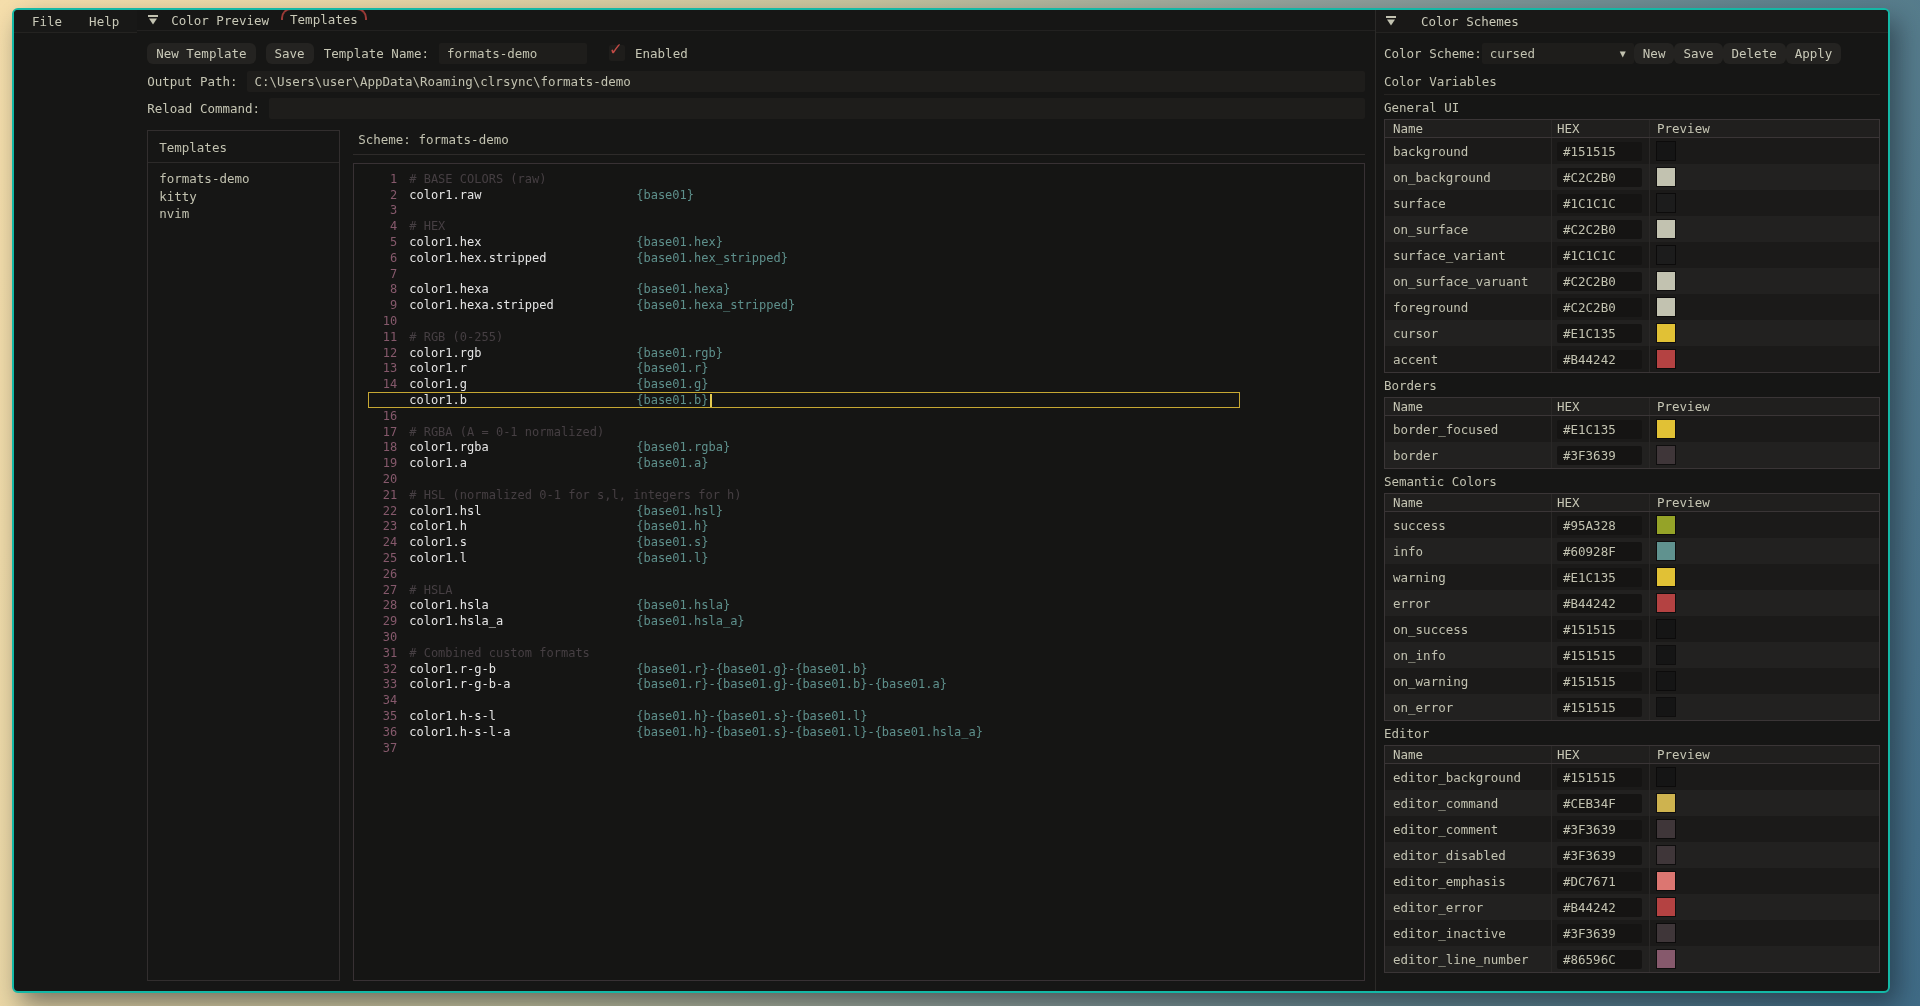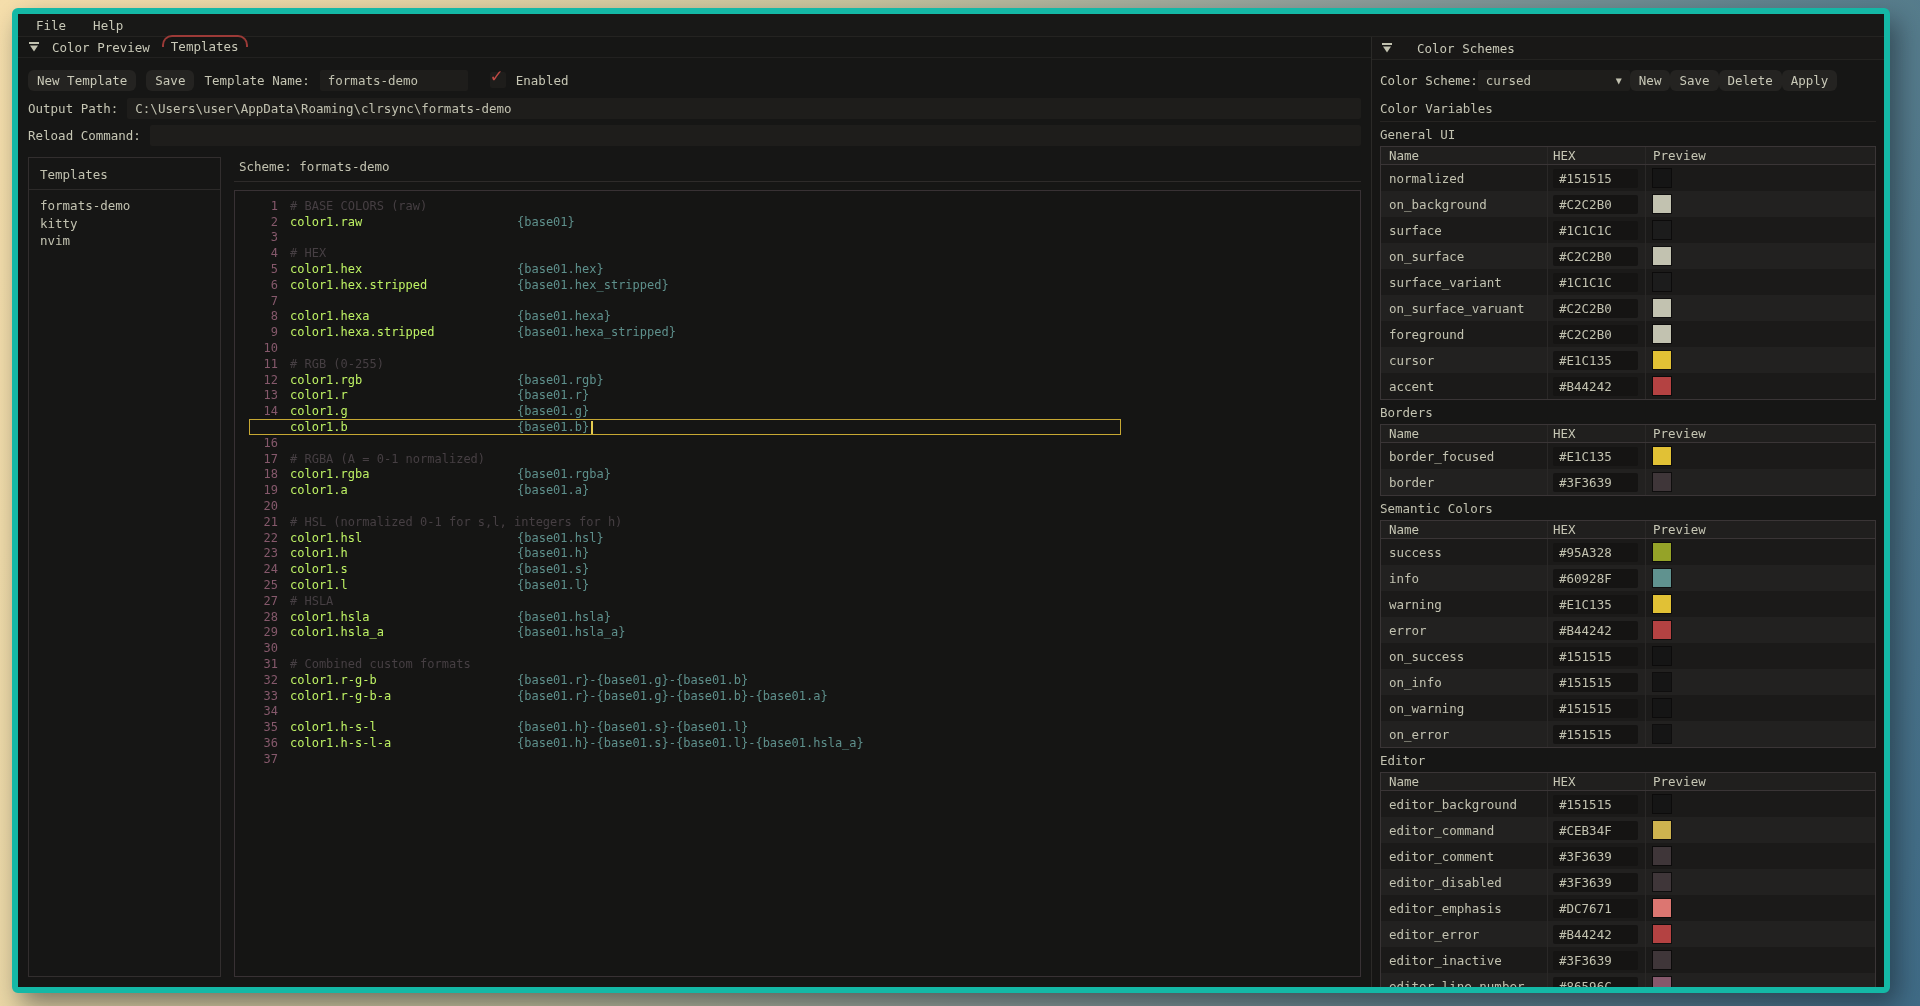--- a/index.html
+++ b/index.html
@@ -4,23 +4,23 @@
 <style>
   *{box-sizing:border-box;margin:0;padding:0}
   html,body{width:1920px;height:1006px;overflow:hidden}
   body{
     font-family:"DejaVu Sans Mono","Liberation Mono",monospace;
     font-size:12.5px;color:#C2C2B0;
     background:linear-gradient(108deg,#F6DFAC 0%,#EAD7A6 16%,#C9C59E 38%,#92A19B 58%,#62858F 78%,#406C87 100%);
   }
   .window{
     position:absolute;left:12px;top:8px;right:30px;bottom:13px;
-    background:#161615;border:6px solid #14b8a6;border-radius:6px;
+    background:#161615;border:2px solid #14b8a6;border-radius:6px;
     box-shadow:8px 12px 26px rgba(15,25,35,.5);
-    display:flex;flex-direction:column;overflow:hidden;
+    display:flex;flex-direction:row;overflow:hidden;
   }
   
   .menubar{height:23px;flex:0 0 auto;display:flex;align-items:center;gap:27px;
     padding:0 18px;background:#181817;border-bottom:1px solid #242321;color:#C9C9B8}
   .menu-item{cursor:default}
   
   .main{flex:1;display:flex;min-height:0}
   .left{flex:1;display:flex;flex-direction:column;min-width:0}
   .right-panel{width:513px;flex:0 0 auto;border-left:1px solid #2b2a28;
     display:flex;flex-direction:column;overflow:hidden}
@@ -48,21 +48,21 @@
   .tp-items{padding:7px 11px}
   .tp-item{line-height:17.5px;cursor:default}
   .editor-area{flex:1;display:flex;flex-direction:column;min-width:0}
   .editor-title{padding:2px 5px 7px;border-bottom:1px solid #2e2b2a}
   .code-child{flex:1;border:1px solid #383134;background:#151514;margin-top:8px;
     padding:7px 0;overflow:hidden}
   
   .code-line{display:flex;align-items:center;height:15.8px;font-size:12px;white-space:pre;position:relative}
   .ln{width:43px;flex:0 0 auto;text-align:right;color:#86596C}
   .code-content{margin-left:12px;display:flex;align-items:center}
-  .cname{display:inline-block;width:227px;color:#bef264}
+  .cname{display:inline-block;width:227px;color:#e5e5e5}
   .cval{color:#5E908C}
   .ccomment{color:#463f43}
   .code-line.active .ln{visibility:hidden}
   .code-content.abox{margin-left:-29px;width:872px;align-self:stretch;
     border:1px solid #c7a833;padding-left:40px}
   .caret{width:2px;height:13px;background:#E5CB50;margin-left:2px;flex:0 0 auto}
   
   .rp-header{height:23px;flex:0 0 auto;display:flex;align-items:center;gap:24px;
     padding:0 9px;background:#191817;border-bottom:1px solid #242321;color:#C9C9B8}
   .rp-scheme{display:flex;align-items:center;margin:8px 8px 0;height:24px;flex:0 0 auto}
@@ -161,20 +161,21 @@
               <div class="code-line"><span class="ln">16</span><span class="code-content"></span></div>
               <div class="code-line"><span class="ln">17</span><span class="code-content"><span class="ccomment"># RGBA (A = 0-1 normalized)</span></span></div>
               <div class="code-line"><span class="ln">18</span><span class="code-content"><span class="cname">color1.rgba</span><span class="cval">{base01.rgba}</span></span></div>
               <div class="code-line"><span class="ln">19</span><span class="code-content"><span class="cname">color1.a</span><span class="cval">{base01.a}</span></span></div>
               <div class="code-line"><span class="ln">20</span><span class="code-content"></span></div>
               <div class="code-line"><span class="ln">21</span><span class="code-content"><span class="ccomment"># HSL (normalized 0-1 for s,l, integers for h)</span></span></div>
               <div class="code-line"><span class="ln">22</span><span class="code-content"><span class="cname">color1.hsl</span><span class="cval">{base01.hsl}</span></span></div>
               <div class="code-line"><span class="ln">23</span><span class="code-content"><span class="cname">color1.h</span><span class="cval">{base01.h}</span></span></div>
               <div class="code-line"><span class="ln">24</span><span class="code-content"><span class="cname">color1.s</span><span class="cval">{base01.s}</span></span></div>
               <div class="code-line"><span class="ln">25</span><span class="code-content"><span class="cname">color1.l</span><span class="cval">{base01.l}</span></span></div>
+              <div class="code-line"><span class="ln">26</span><span class="code-content"></span></div>
               <div class="code-line"><span class="ln">27</span><span class="code-content"><span class="ccomment"># HSLA</span></span></div>
               <div class="code-line"><span class="ln">28</span><span class="code-content"><span class="cname">color1.hsla</span><span class="cval">{base01.hsla}</span></span></div>
               <div class="code-line"><span class="ln">29</span><span class="code-content"><span class="cname">color1.hsla_a</span><span class="cval">{base01.hsla_a}</span></span></div>
               <div class="code-line"><span class="ln">30</span><span class="code-content"></span></div>
               <div class="code-line"><span class="ln">31</span><span class="code-content"><span class="ccomment"># Combined custom formats</span></span></div>
               <div class="code-line"><span class="ln">32</span><span class="code-content"><span class="cname">color1.r-g-b</span><span class="cval">{base01.r}-{base01.g}-{base01.b}</span></span></div>
               <div class="code-line"><span class="ln">33</span><span class="code-content"><span class="cname">color1.r-g-b-a</span><span class="cval">{base01.r}-{base01.g}-{base01.b}-{base01.a}</span></span></div>
               <div class="code-line"><span class="ln">34</span><span class="code-content"></span></div>
               <div class="code-line"><span class="ln">35</span><span class="code-content"><span class="cname">color1.h-s-l</span><span class="cval">{base01.h}-{base01.s}-{base01.l}</span></span></div>
               <div class="code-line"><span class="ln">36</span><span class="code-content"><span class="cname">color1.h-s-l-a</span><span class="cval">{base01.h}-{base01.s}-{base01.l}-{base01.hsla_a}</span></span></div>
@@ -213,21 +214,21 @@
 
       <div class="rp-groups" id="groups">
           <div class="group-title">General UI</div>
           <div class="ctable">
             <div class="trow thead">
               <span class="c-name">Name</span>
               <span class="c-hex">HEX</span>
               <span class="c-prev">Preview</span>
             </div>
             <div class="trow">
-              <span class="c-name">normalized</span>
+              <span class="c-name">background</span>
               <span class="c-hex">
                 <span class="hexbox">#151515</span>
               </span>
               <span class="c-prev">
                 <span class="swatch" style="background: rgb(21, 21, 21);"></span>
               </span>
             </div>
             <div class="trow">
               <span class="c-name">on_background</span>
               <span class="c-hex">

